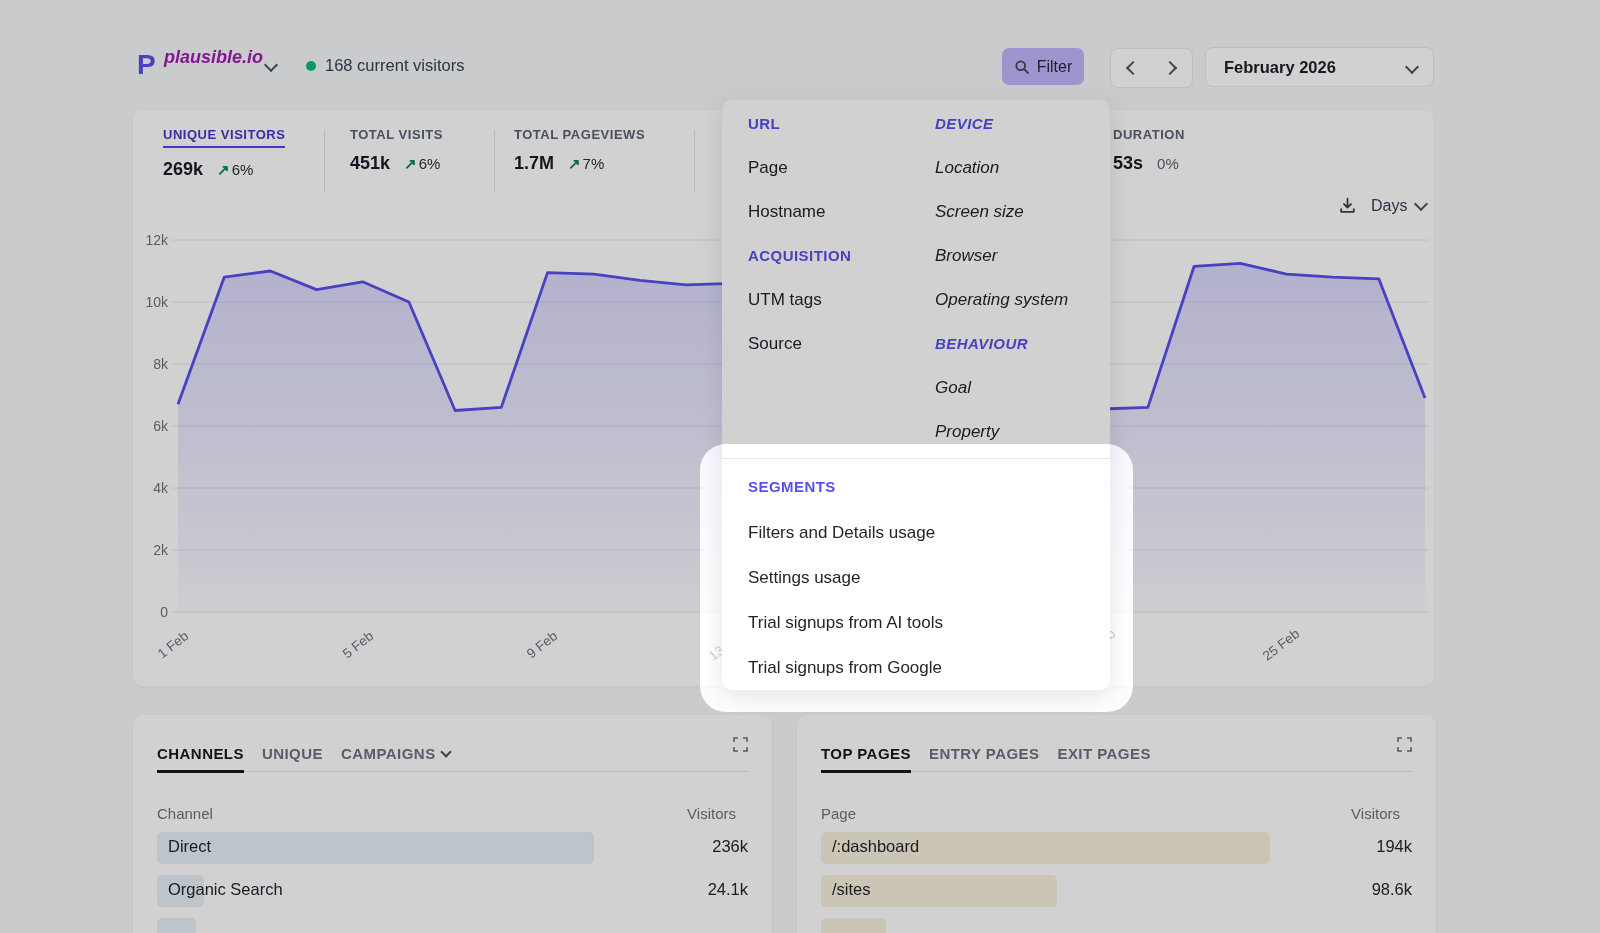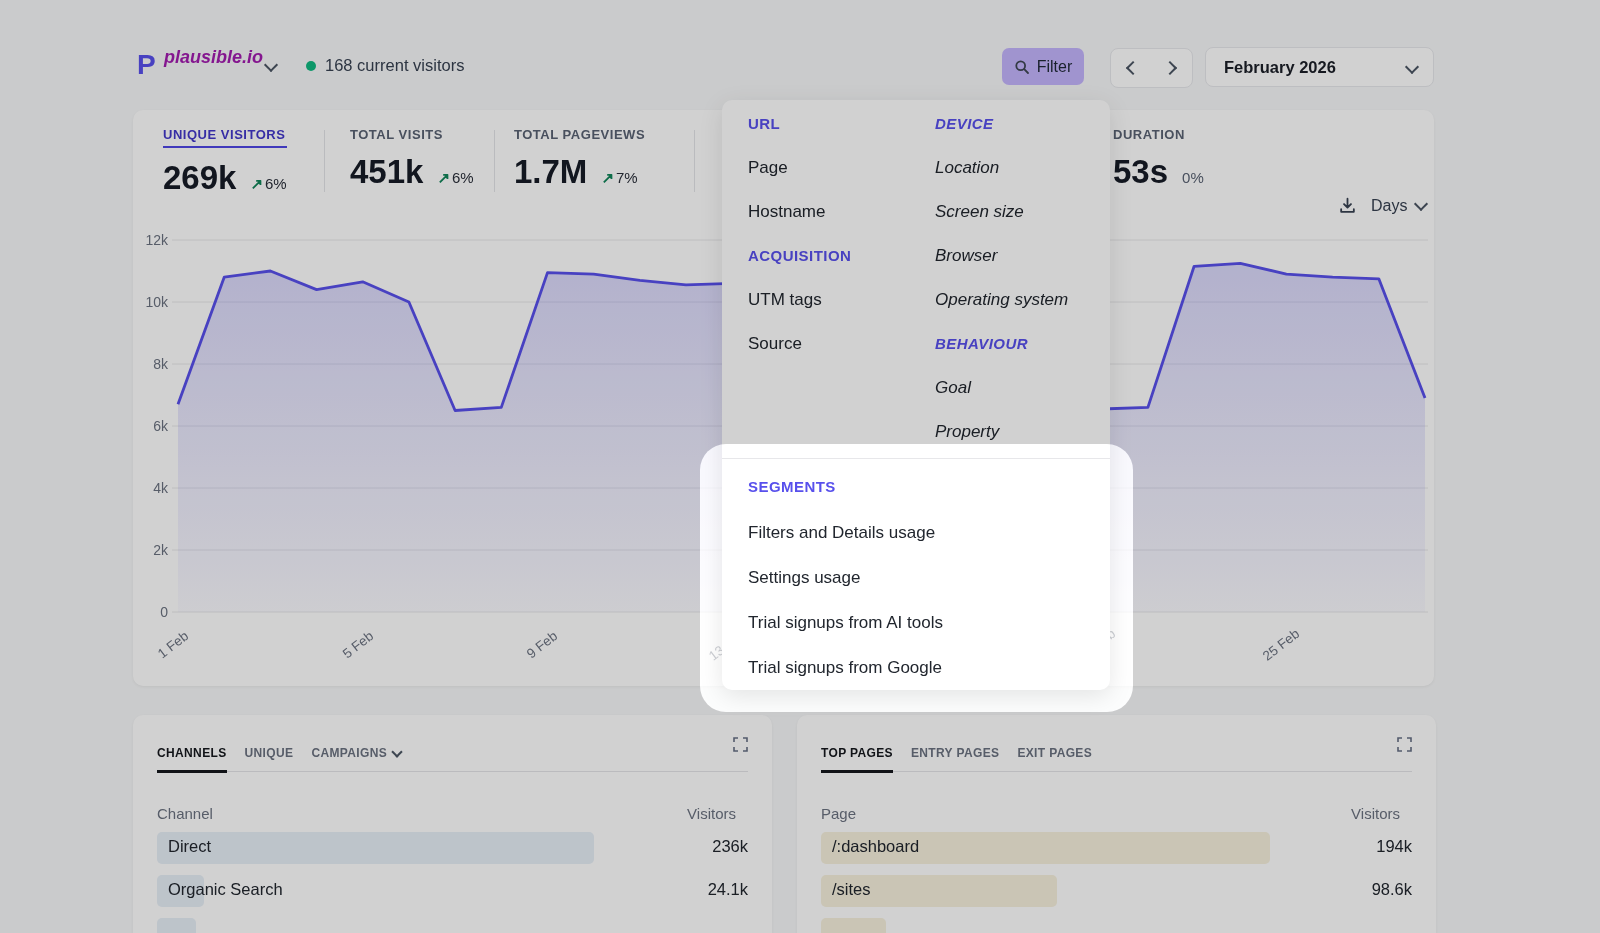--- a/index.html
+++ b/index.html
@@ -23,36 +23,36 @@
   .period-box{left:1205px;top:47px;width:229px;height:40px;background:#ffffff;border:1px solid #e7e8ec;border-radius:8px;
               display:flex;align-items:center;justify-content:space-between;padding:0 16px 0 18px;box-sizing:border-box;
               font-size:16.5px;font-weight:600;color:#1b1f28;}
 
   
   .top-card{left:133px;top:110px;width:1301px;height:576px;}
   .stat{position:absolute;top:127px;}
   .stat-label{font-size:13px;font-weight:700;letter-spacing:.04em;color:#596273;}
   .stat-label.active{color:#4338ca;border-bottom:2.5px solid #4f46e5;padding-bottom:4px;}
   .stat-value-row{margin-top:11px;display:flex;align-items:baseline;gap:14px;}
-  .stat-value{font-size:33px;font-weight:800;color:#161b26;}
+  .stat-value{font-size:18px;font-weight:800;color:#161b26;}
   .delta{font-size:15px;color:#2a2f3a;}
   .delta .arr{color:#12855a;font-weight:700;font-size:15px;margin-right:2px;}
   .delta.flat{color:#596273;}
   .stat-div{position:absolute;top:130px;width:1px;height:62px;background:#e3e4e8;}
 
   .days-ctl{left:1338px;top:196px;display:flex;align-items:center;gap:14px;font-size:16px;color:#374151;}
 
   
   .y-tick{position:absolute;width:62px;text-align:right;font-size:14px;color:#6b7280;height:18px;line-height:18px;}
   .x-label{position:absolute;width:62px;height:18px;text-align:center;font-size:13.5px;color:#6b7280;transform:rotate(-38deg);}
 
   
   .bot-card{top:715px;width:639px;height:230px;}
   .tabs{position:absolute;left:24px;right:24px;top:20px;height:36px;display:flex;gap:18px;align-items:center;border-bottom:1px solid #e4e5e8;}
-  .tab{position:relative;height:100%;display:flex;align-items:center;gap:6px;font-size:12px;font-weight:600;letter-spacing:.03em;color:#6b7280;text-align:center;}
+  .tab{position:relative;height:100%;display:flex;align-items:center;gap:6px;font-size:15px;font-weight:600;letter-spacing:.03em;color:#6b7280;text-align:center;}
   .tab.active{color:#15181d;font-weight:700;}
   .tab.active::after{content:"";position:absolute;left:0;right:0;bottom:-2px;height:3px;background:#15181d;}
   .expand{position:absolute;right:24px;top:22px;}
   .thead{position:absolute;left:24px;right:36px;top:90px;display:flex;justify-content:space-between;font-size:15px;color:#6b7280;}
   .rows{position:absolute;left:24px;right:24px;top:114px;}
   .trow{position:relative;height:43px;}
   .trow .bar{position:absolute;left:0;top:3px;height:32px;border-radius:5px;}
   .trow .nm{position:absolute;left:11px;top:8px;font-size:16.5px;color:#21262e;}
   .trow .val{position:absolute;right:0;top:8px;font-size:16.5px;color:#21262e;}
 

